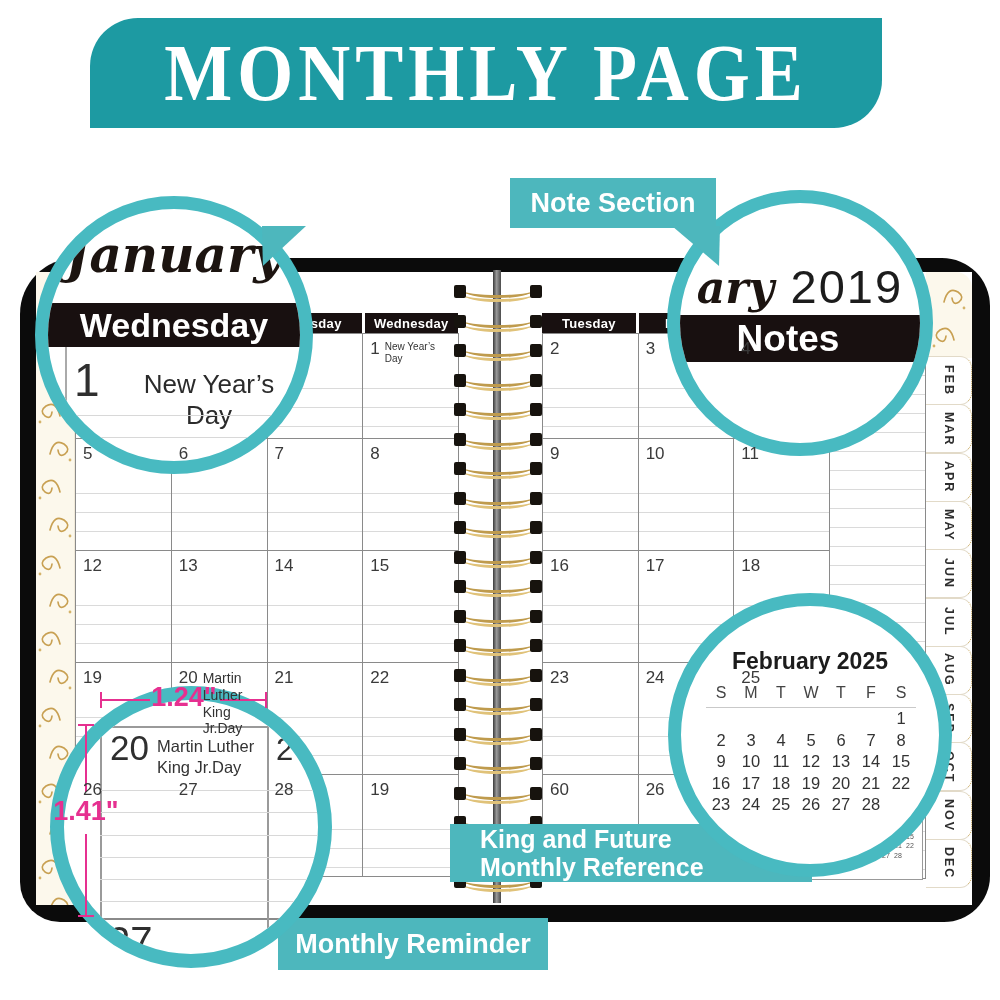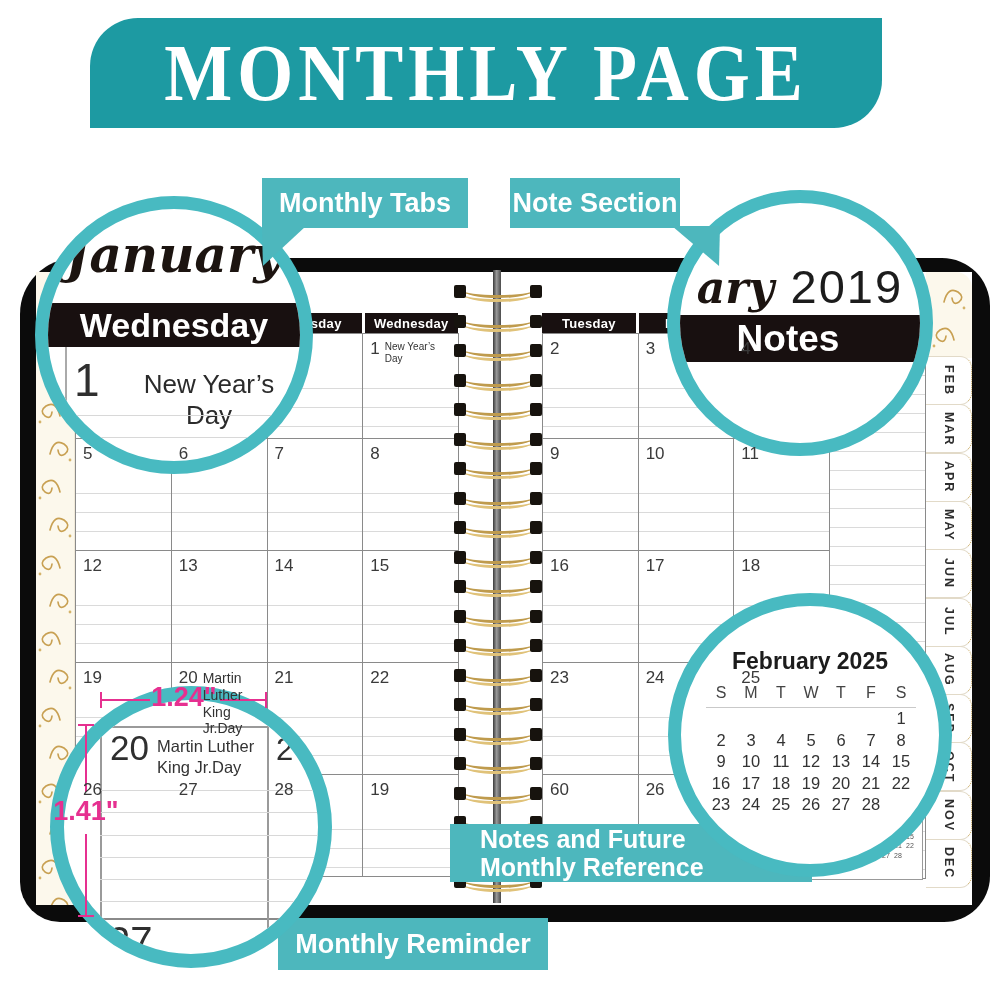--- a/index.html
+++ b/index.html
@@ -480,21 +480,21 @@
       </div>
       <div class="coil" style="top: 873px;">
         <div class="arc lo"></div>
         <div class="arc hi"></div>
         <div class="clip" style="left: 0px;"></div>
         <div class="clip" style="right: 0px;"></div>
       </div>
     </div>
 
   <div class="lbl" style="left:450px;top:824px;width:332px;height:58px;justify-content:flex-start;padding-left:30px;font-size:25px;line-height:28px;">
-    <span><span>Notes and Future</span><br><span>Monthly Reference</span></span>
+    <span><span>King and Future</span><br><span>Monthly Reference</span></span>
   </div>
   <div class="lbl" style="left:278px;top:918px;width:270px;height:52px;font-size:27px;">
     <span>Monthly Reminder</span>
   </div>
 
   <div class="mag" style="left:668px;top:593px;width:284px;height:284px;">
     <div class="abs" style="left:0;top:42px;width:258px;text-align:center;font-size:23px;font-weight:bold;color:#1c1c1c;">February 2025</div>
     <div class="bigmini" id="bigmini">
         <div class="row">
           <div class="dh">S</div>
@@ -587,25 +587,22 @@
   <div class="mag" style="left:667px;top:190px;width:266px;height:266px;">
     <div class="abs" style="left:0;top:56px;width:240px;text-align:center;white-space:nowrap;">
       <span class="script" style="font-size:44px;">ary</span>
       <span style="font-size:47px;color:#1c1c1c;letter-spacing:2px;margin-left:12px;">2019</span>
     </div>
     <div class="blackbar" style="left:-13px;right:-13px;top:112px;height:47px;font-size:37px;">
       <span style="transform:translateX(-12px);">Notes</span>
     </div>
   </div>
 
-  <div class="lbl" style="left:262px;top:178px;width:206px;height:50px;font-size:27px;">
-    <span>Monthly Tabs</span>
-  </div>
   <div class="tail" style="left:262px;top:226px;width:44px;height:40px;clip-path:polygon(0 0,100% 0,2% 100%);"></div>
-  <div class="lbl" style="left:510px;top:178px;width:170px;height:50px;font-size:27px;">
+  <div class="lbl" style="left:510px;top:178px;width:206px;height:50px;font-size:27px;">
     <span>Note Section</span>
   </div>
   <div class="tail" style="left:672px;top:226px;width:48px;height:40px;clip-path:polygon(0 0,100% 0,98% 100%);"></div>
 
   <div class="pink" style="left:100px;top:692px;width:2px;height:16px;"></div>
   <div class="pink" style="left:102px;top:699px;width:48px;height:2px;"></div>
   <div class="pinktxt" style="left:148px;top:682px;width:72px;">1.24"</div>
   <div class="pink" style="left:220px;top:699px;width:46px;height:2px;"></div>
   <div class="pink" style="left:265px;top:692px;width:2px;height:16px;"></div>
 

